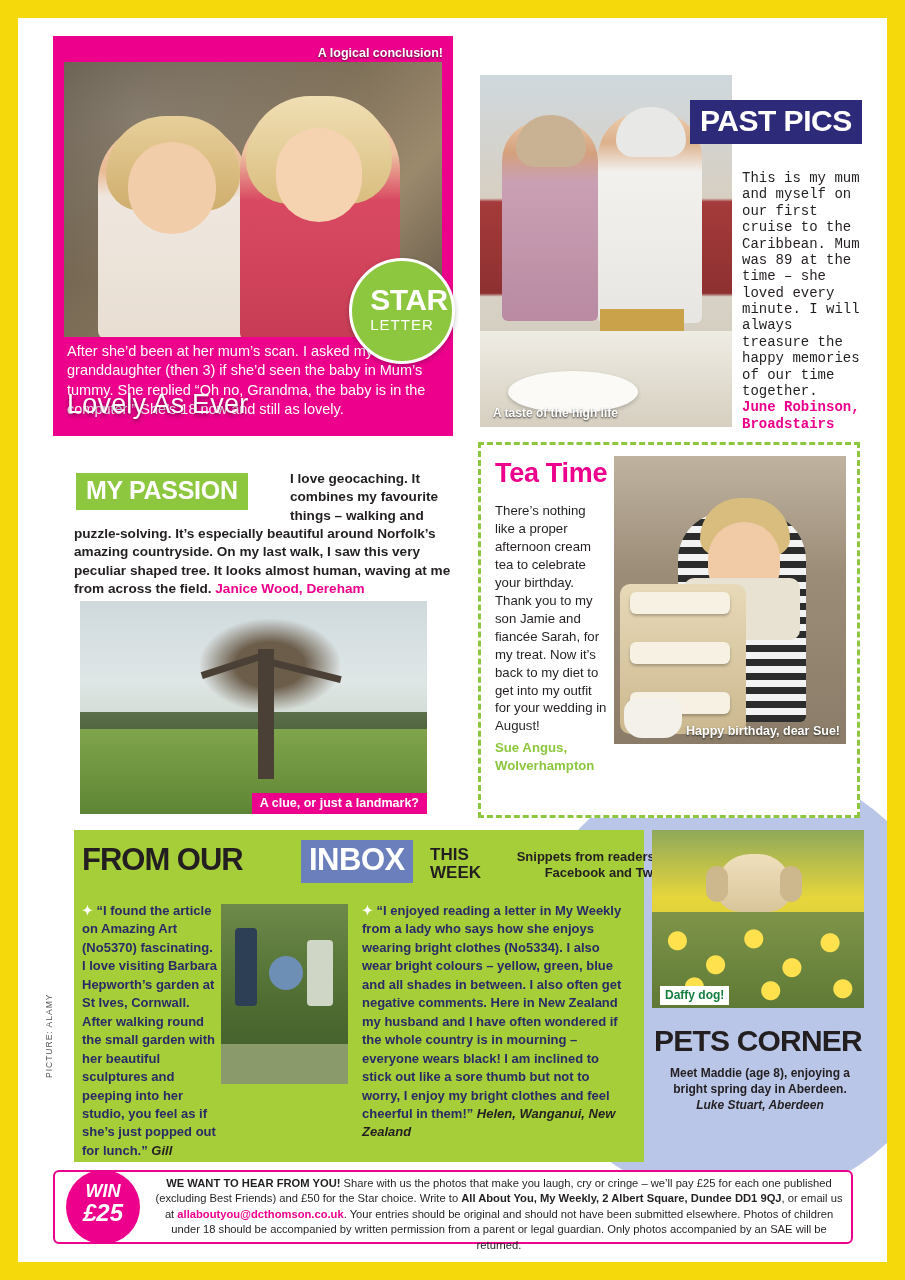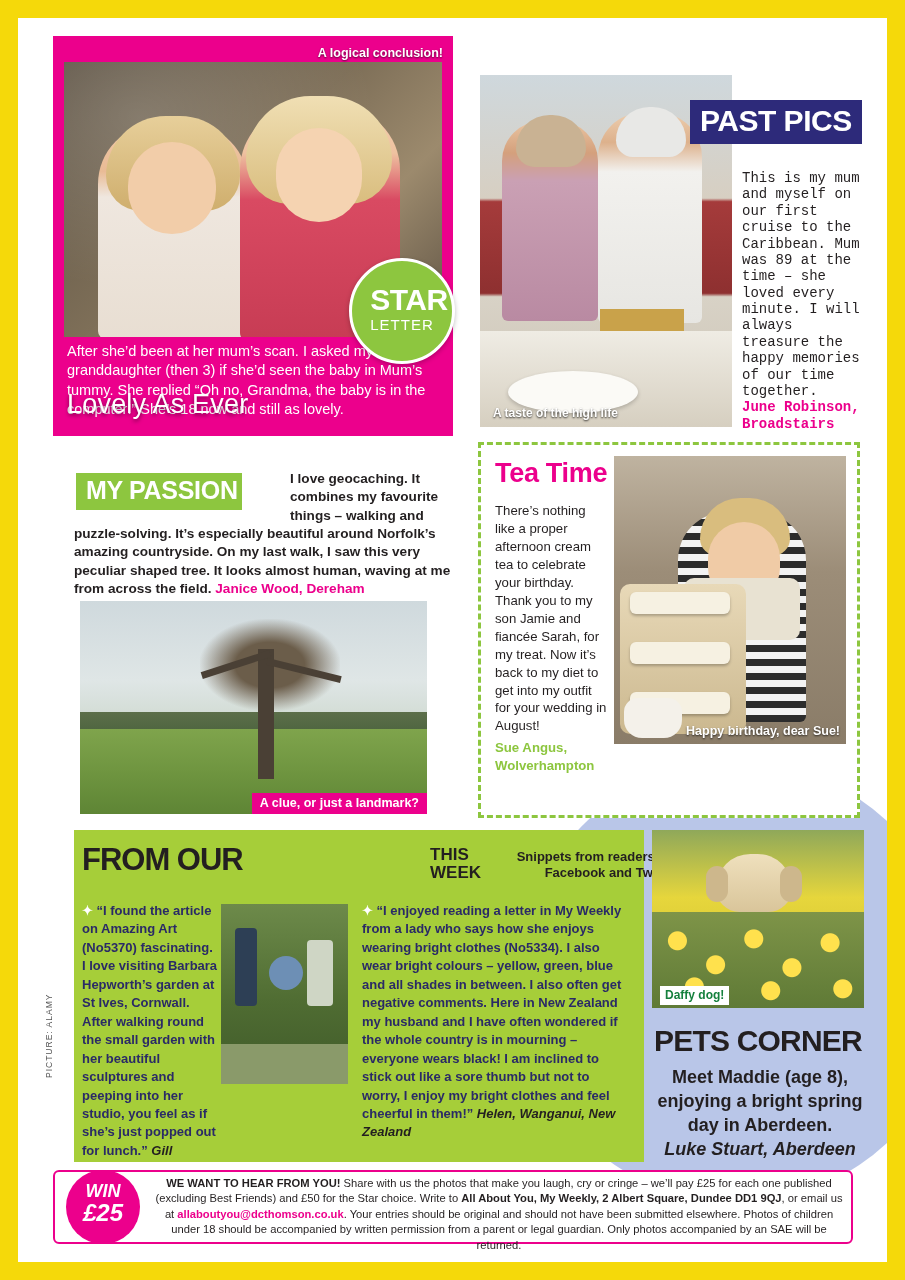--- a/index.html
+++ b/index.html
@@ -219,21 +219,21 @@
   
   .passion-title {
     position: absolute;
     left: 58px;
     top: 455px;
     background: #8dc63f;
     color: #fff;
     font-size: 25px;
     font-weight: bold;
     letter-spacing: -0.3px;
-    padding: 3px 4px 5px 10px;
+    padding: 3px 10px 5px 10px;
   }
   .passion-text {
     position: absolute;
     left: 56px;
     top: 452px;
     width: 390px;
     font-size: 13.6px;
     line-height: 1.35;
     font-weight: bold;
     color: #231f20;
@@ -475,21 +475,21 @@
     font-weight: bold;
     letter-spacing: -0.8px;
     color: #231f20;
   }
   .pets-title .bold { font-weight: bold; }
   .pets-text {
     position: absolute;
     left: 636px;
     top: 1048px;
     width: 212px;
-    font-size: 18px;
+    font-size: 12px;
     line-height: 1.33;
     font-weight: bold;
     text-align: center;
     color: #231f20;
   }
   .pets-text .sig { font-style: italic; display: block; }
 
   
   .footer {
     position: absolute;
@@ -629,20 +629,21 @@
         <div class="tier" style="top:108px;"></div>
       </div>
       <div class="tt-pot"></div>
       <div class="tea-caption">Happy birthday,
 dear Sue!</div>
     </div>
 
     <div class="inbox-panel"></div>
     <div class="inbox-head">
       <span class="inbox-from">FROM OUR</span>
+      <span class="inbox-word">INBOX</span>
       <span class="inbox-thisweek">THIS WEEK</span>
       <span class="inbox-snip">Snippets from readers’ emails, Facebook and Twitter</span>
     </div>
     <div class="inbox-col1">
       <span class="diamond">✦ </span><span>“I found the article on Amazing Art (No5370) fascinating. I love visiting Barbara Hepworth’s garden at St Ives, Cornwall. After walking round the small garden with her beautiful sculptures and peeping into her studio, you feel as if she’s just popped out for lunch.” </span><span class="sig">Gill</span>
     </div>
     <div class="inbox-photo">
       <div class="ip-bg"></div>
       <div class="ip-path"></div>
       <div class="ip-s1"></div>

